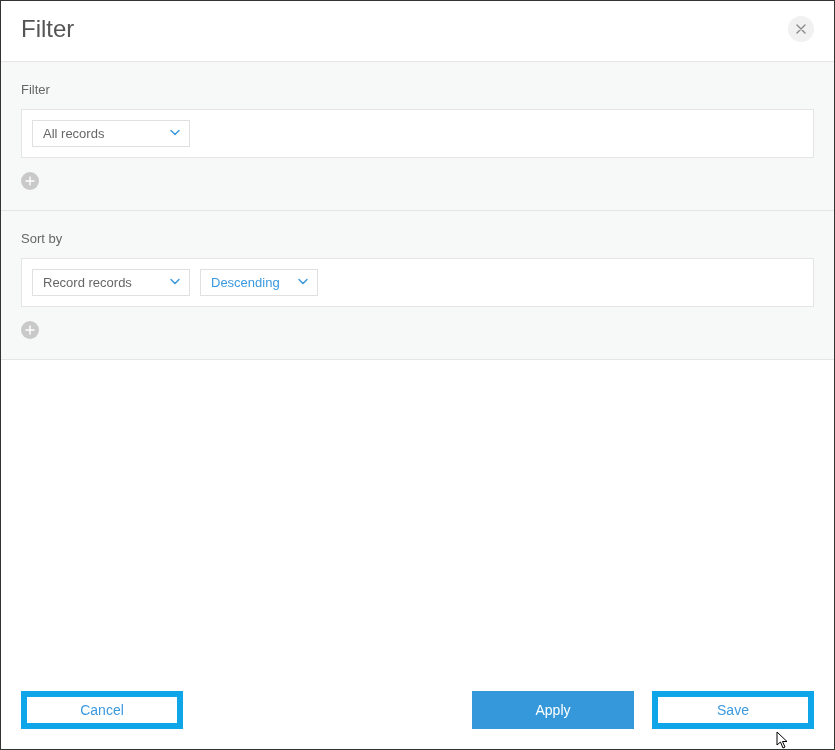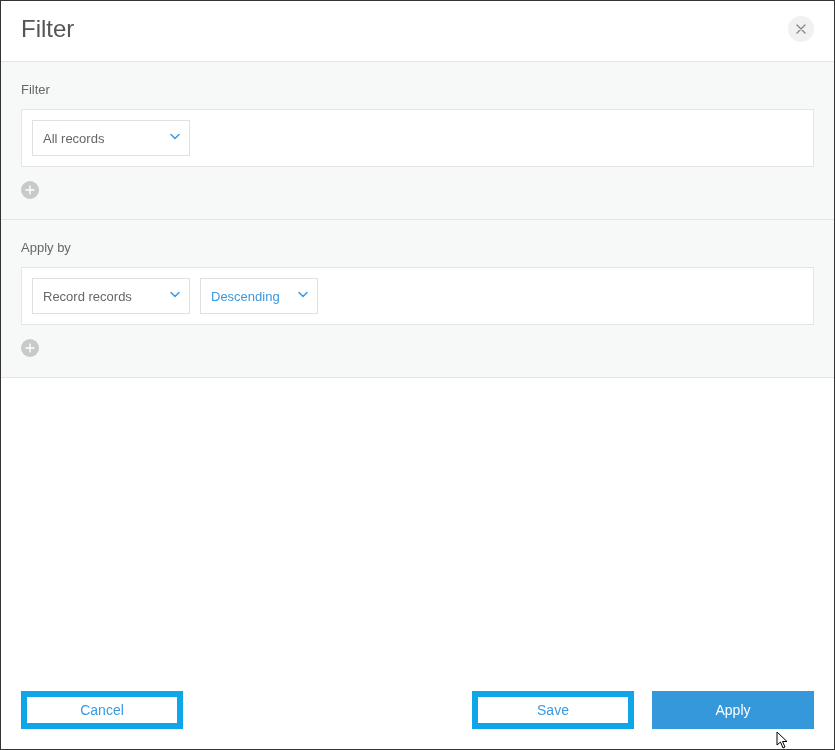--- a/index.html
+++ b/index.html
@@ -33,21 +33,21 @@
     font-size: 13px; color: #666; margin-bottom: 12px; font-weight: 400;
   }
   .row {
     background: #fff;
     border: 1px solid #e5e5e5;
     padding: 10px 10px;
     display: flex; gap: 10px;
   }
   .select {
     border: 1px solid #e0e0e0;
-    height: 36px;
+    height: 27px;
     display: inline-flex; align-items: center;
     padding: 0 30px 0 10px;
     position: relative;
     font-size: 13px; color: #666;
     cursor: pointer;
     background: #fff;
   }
   .select.w160 { width: 158px; }
   .select.wauto { min-width: 118px; }
   .select.blue-text { color: #3b99e0; text-align: right; }
@@ -120,21 +120,21 @@
     <div class="add-btn">
       <span>
         <svg viewBox="0 0 10 10">
             <path d="M5 1 V9 M1 5 H9" stroke="#fff" stroke-width="1.4" stroke-linecap="round"></path>
           </svg>
       </span>
     </div>
   </div>
 
   <div class="section">
-    <div class="section-label">Apply by</div>
+    <div class="section-label">Sort by</div>
     <div class="row">
       <div class="select w160">
         <span>Record records</span>
         <span class="chevron">
           <svg viewBox="0 0 12 12">
               <path d="M2 4 L6 8 L10 4" stroke="#3b99e0" stroke-width="1.5" fill="none" stroke-linecap="round" stroke-linejoin="round"></path>
             </svg>
         </span>
       </div>
       <div class="select wauto blue-text">
@@ -152,22 +152,22 @@
             <path d="M5 1 V9 M1 5 H9" stroke="#fff" stroke-width="1.4" stroke-linecap="round"></path>
           </svg>
       </span>
     </div>
   </div>
 
   <div class="filler"></div>
 
   <div class="footer">
     <button class="btn left">Cancel</button>
+    <button class="btn primary">Apply</button>
     <button class="btn">Save</button>
-    <button class="btn primary">Apply</button>
   </div>
 
 </div>
 
 <span class="cursor">
   <svg width="14" height="18" viewBox="0 0 14 18">
     <path d="M1 1 L1 14 L4.5 11 L7 17 L9 16 L6.5 10.5 L11 10.5 Z" fill="#fff" stroke="#000" stroke-width="1"></path>
   </svg>
 </span>
 

